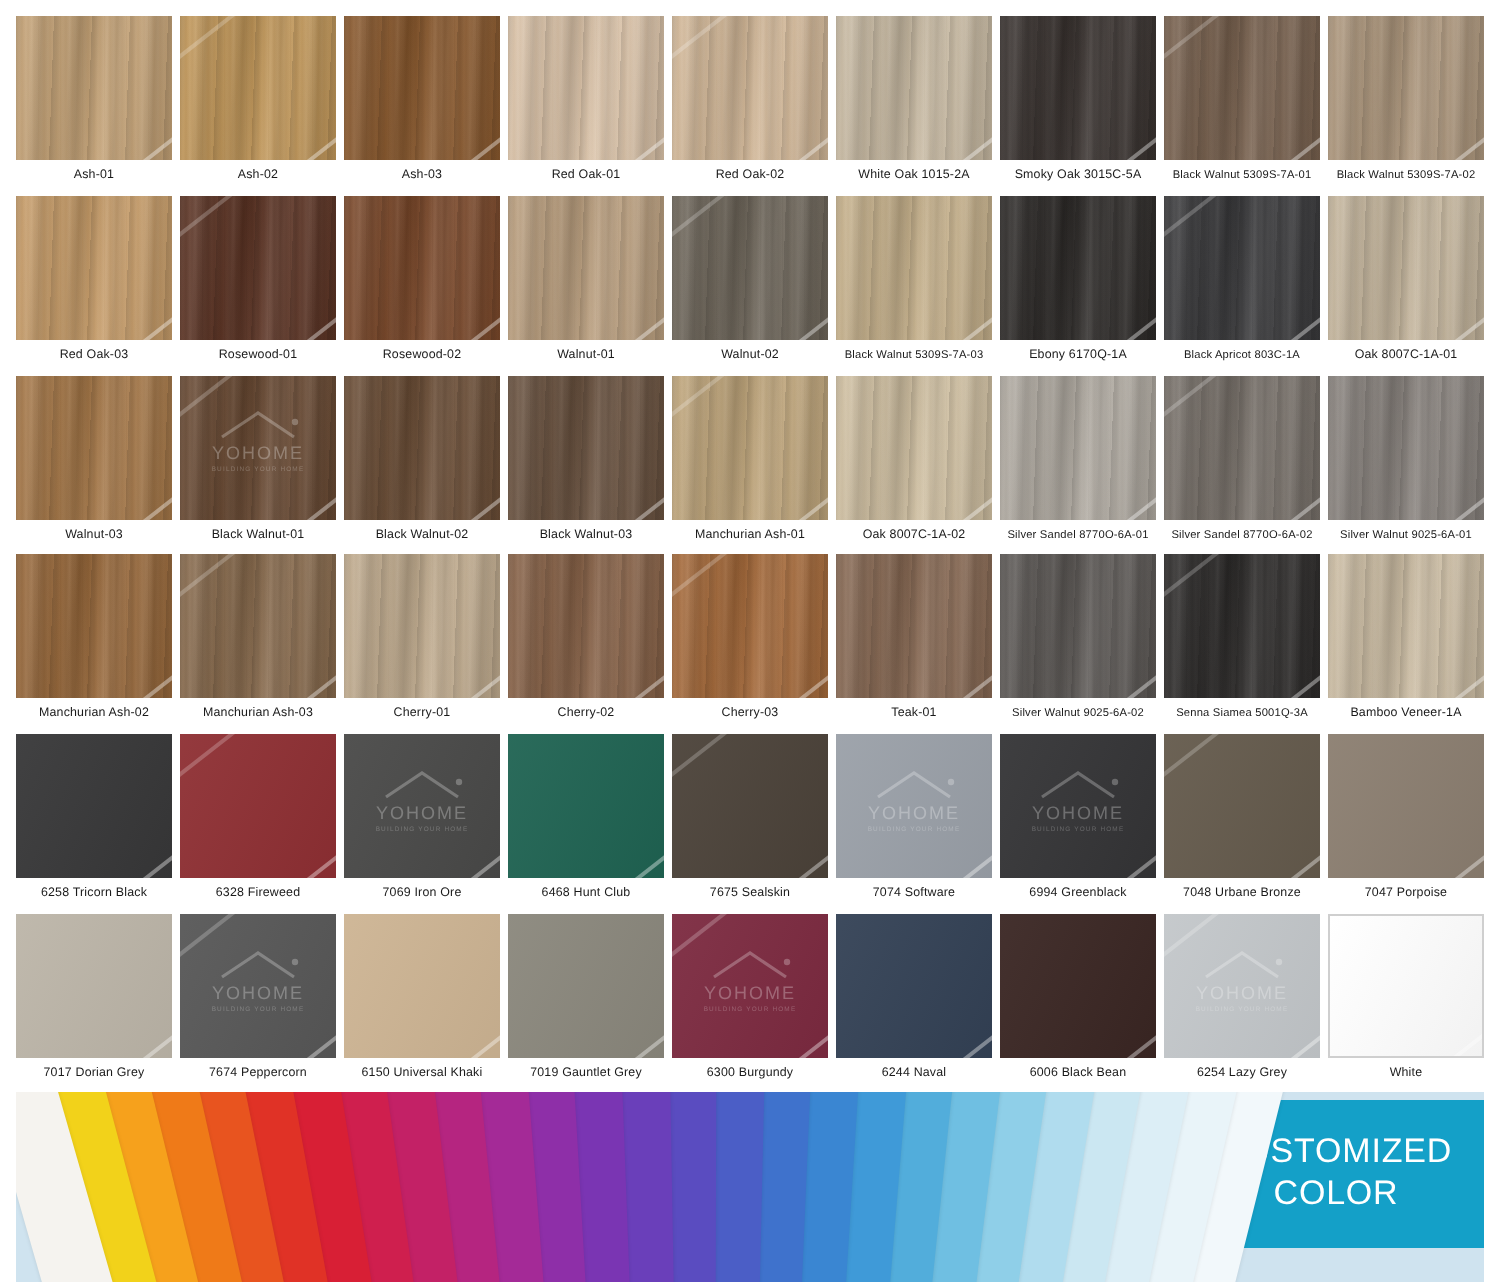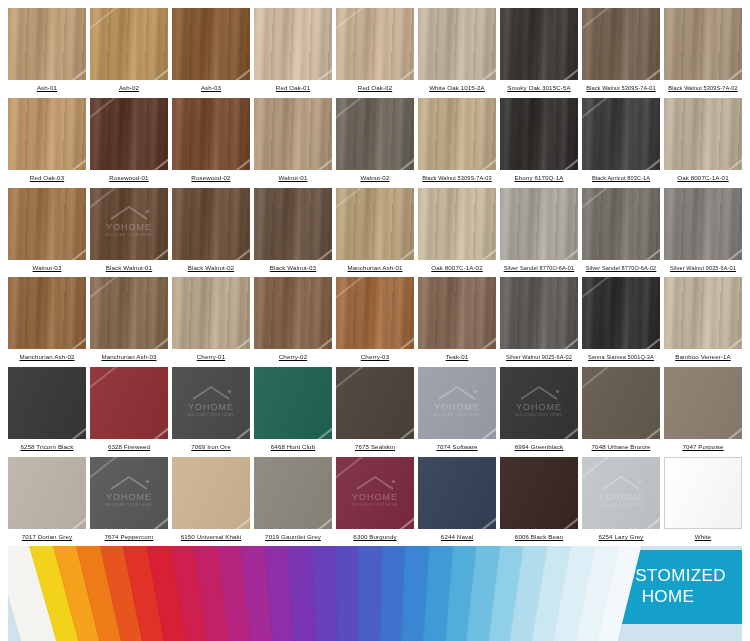--- a/index.html
+++ b/index.html
@@ -10,21 +10,20 @@
     overflow: hidden;
   }
   #sheet { width: 750px; height: 641px; position: relative; }
 
   .grid {
     padding: 8px 8px 0 8px;
     display: grid;
     grid-template-columns: repeat(9, 1fr);
     column-gap: 4px;
     row-gap: 0px;
-    text-decoration: underline;
   }
   .cell {
     width: 100%;
     display: flex;
     flex-direction: column;
     align-items: center;
   }
   .swatch {
     width: 100%;
     height: 72px;
@@ -511,17 +510,17 @@
         <div class="fanstrip" style="background: rgb(111, 191, 226); left: 61.5385%; width: 4.6%; transform: rotate(7.07692deg); z-index: 7;"></div>
         <div class="fanstrip" style="background: rgb(143, 207, 232); left: 64.6154%; width: 4.6%; transform: rotate(8.23077deg); z-index: 6;"></div>
         <div class="fanstrip" style="background: rgb(176, 220, 238); left: 67.6923%; width: 4.6%; transform: rotate(9.38462deg); z-index: 5;"></div>
         <div class="fanstrip" style="background: rgb(203, 231, 242); left: 70.7692%; width: 4.6%; transform: rotate(10.5385deg); z-index: 4;"></div>
         <div class="fanstrip" style="background: rgb(220, 238, 246); left: 73.8462%; width: 4.6%; transform: rotate(11.6923deg); z-index: 3;"></div>
         <div class="fanstrip" style="background: rgb(233, 244, 249); left: 76.9231%; width: 4.6%; transform: rotate(12.8462deg); z-index: 2;"></div>
         <div class="fanstrip" style="background: rgb(242, 248, 251); left: 80%; width: 4.6%; transform: rotate(14deg); z-index: 1;"></div>
       </div>
     <div id="cc-box">
       <span>CUSTOMIZED</span>
-      <span>HOME</span>
+      <span>COLOR</span>
     </div>
   </div>
 
 </div>
 
 </body></html>

